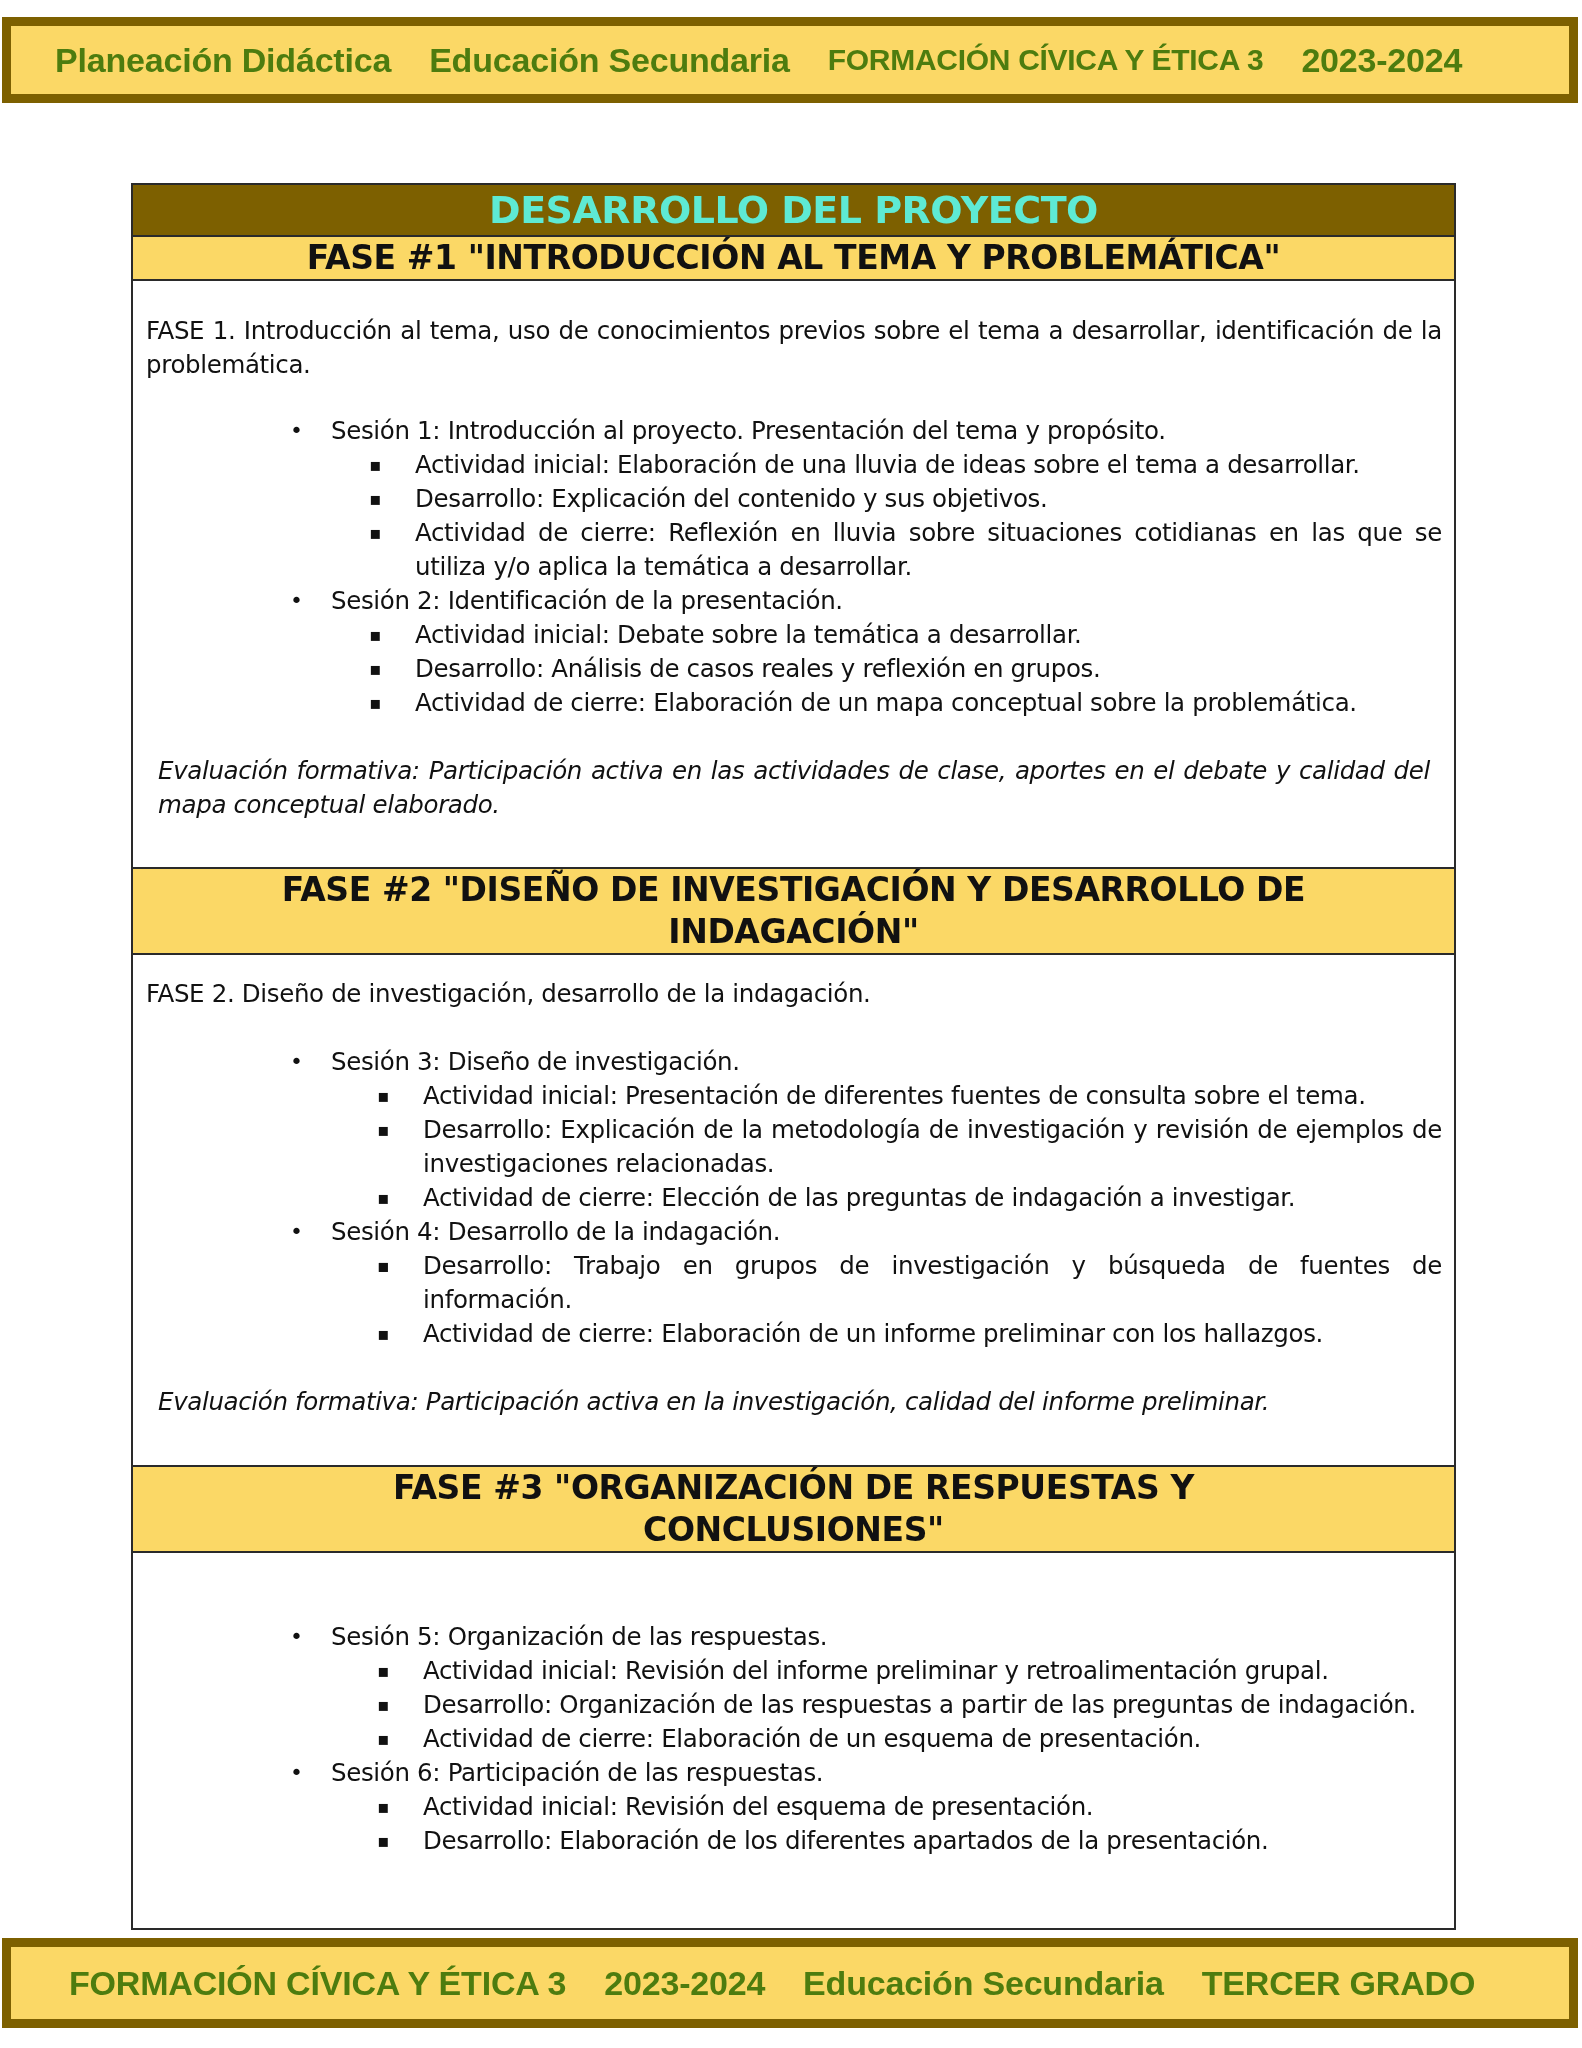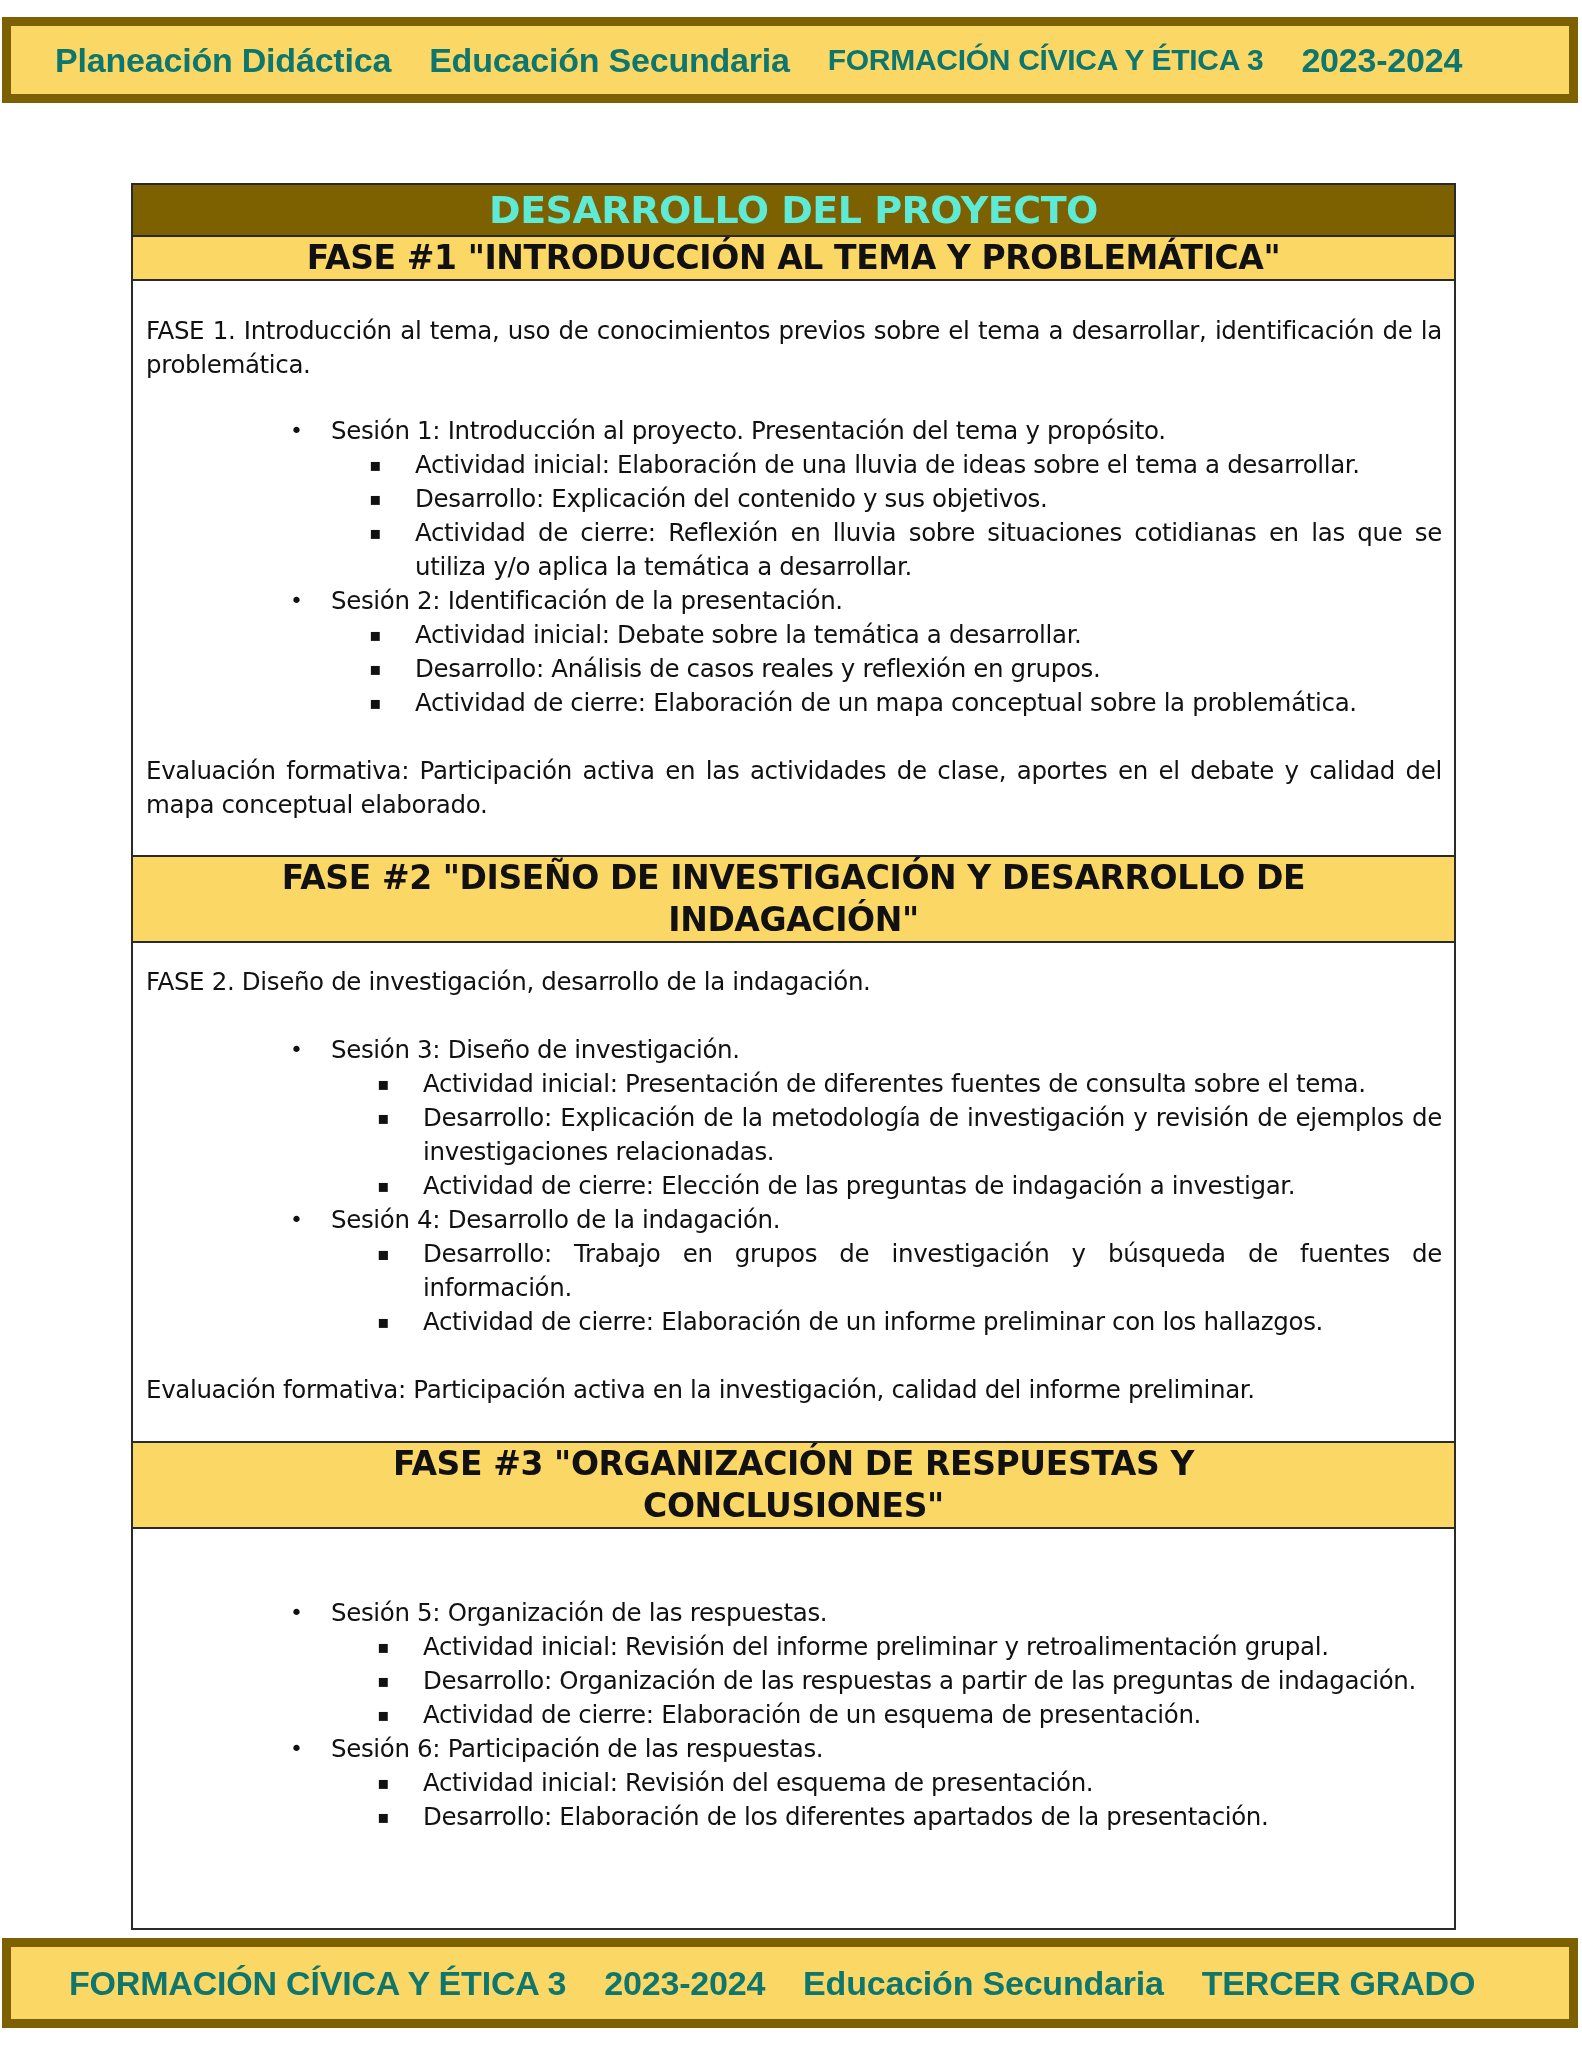--- a/index.html
+++ b/index.html
@@ -20,21 +20,21 @@
     left: 2px;
     width: 1576px;
     height: 86px;
     box-sizing: border-box;
     background: #fbd866;
     border: 9px solid #7d6000;
     display: flex;
     align-items: center;
     font-family: "Liberation Sans", sans-serif;
     font-weight: bold;
-    color: #0f766e;
+    color: #4d7c0f;
     white-space: nowrap;
   }
   .band.top { top: 17px; padding-left: 44px; }
   .band.bottom { top: 1938px; height: 90px; padding-left: 58px; }
   .band span { display: inline-block; }
   .band.top .h1 { font-size: 34px; margin-right: 38px; letter-spacing: -0.2px; }
   .band.top .h2 { font-size: 34px; margin-right: 38px; letter-spacing: -0.2px; }
   .band.top .h3 { font-size: 30px; margin-right: 38px; letter-spacing: -0.3px; }
   .band.top .h4 { font-size: 34px; letter-spacing: -0.2px; }
   .band.bottom .f1 { font-size: 34px; margin-right: 38px; letter-spacing: -0.2px; }
@@ -104,21 +104,21 @@
     text-align: justify;
   }
   .act.w2 { padding-left: 92px; }
   .act-bullet {
     position: absolute;
     left: 38px;
     top: 0;
     font-size: 18px;
   }
   .act.w2 .act-bullet { left: 46px; }
-  .eval { text-align: justify; margin: 0; }
+  .eval { text-align: justify; margin: 12px; font-style: italic; }
 </style>
 </head>
 <body>
 
 <div class="band top">
   <span class="h1">Planeación Didáctica</span>
   <span class="h2">Educación Secundaria</span>
   <span class="h3">FORMACIÓN CÍVICA Y ÉTICA 3</span>
   <span class="h4">2023-2024</span>
 </div>

